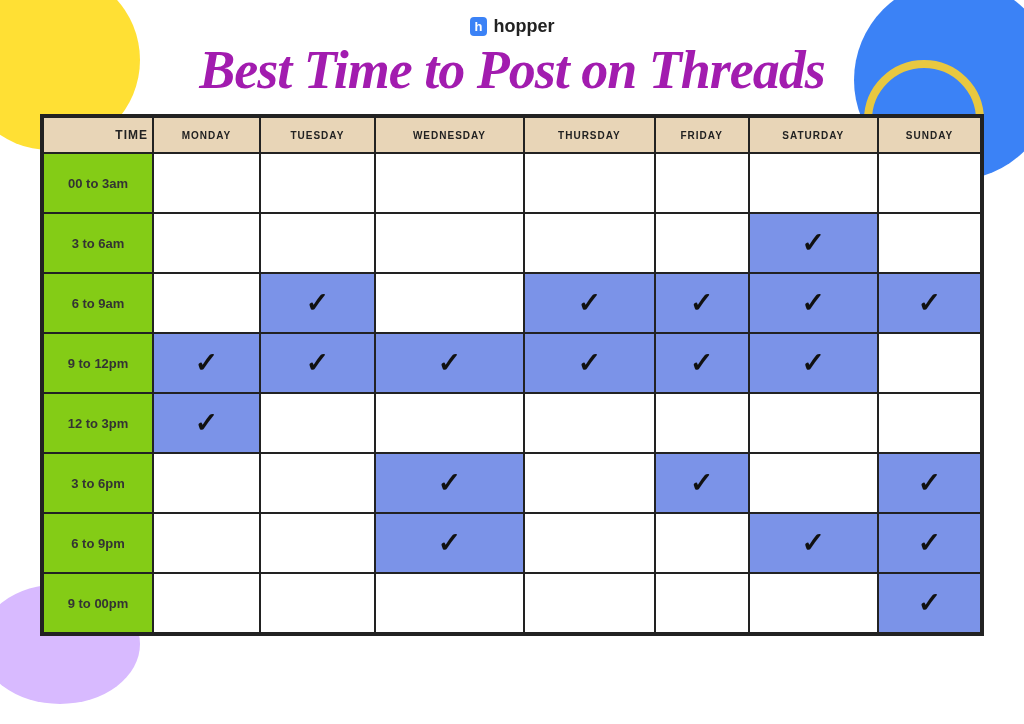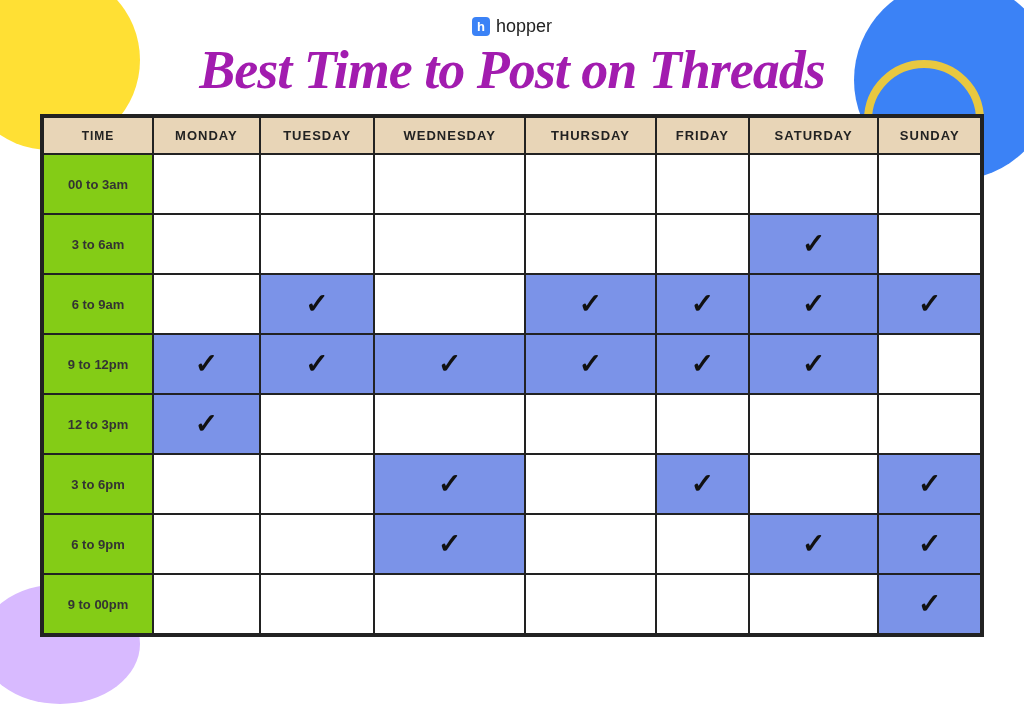--- a/index.html
+++ b/index.html
@@ -88,21 +88,21 @@
       color: #fff;
       font-weight: bold;
       font-size: 13px;
       padding: 2px 5px;
       border-radius: 4px;
       font-family: Arial, sans-serif;
     }
 
     .logo-text {
       font-size: 18px;
-      font-weight: 400;
+      font-weight: 700;
       color: #222;
       font-family: Arial, sans-serif;
     }
 
     .main-title {
       font-size: 54px;
       font-weight: 900;
       color: #a21caf;
       font-family: 'Georgia', serif;
       font-style: italic;
@@ -124,31 +124,32 @@
 
     th, td {
       border: 2px solid #222;
       text-align: center;
       vertical-align: middle;
     }
 
     
     thead th {
       background: #E8D5B7;
-      font-size: 13px;
+      font-size: 10px;
       font-weight: 800;
       letter-spacing: 1px;
       text-transform: uppercase;
       padding: 10px 4px;
       font-family: Arial, sans-serif;
       color: #222;
     }
 
     thead th:first-child {
       font-size: 12px;
+      text-align: right;
     }
 
     
     tbody td {
       height: 60px;
       font-size: 13px;
       font-weight: 600;
       font-family: Arial, sans-serif;
       color: #333;
       padding: 4px;

